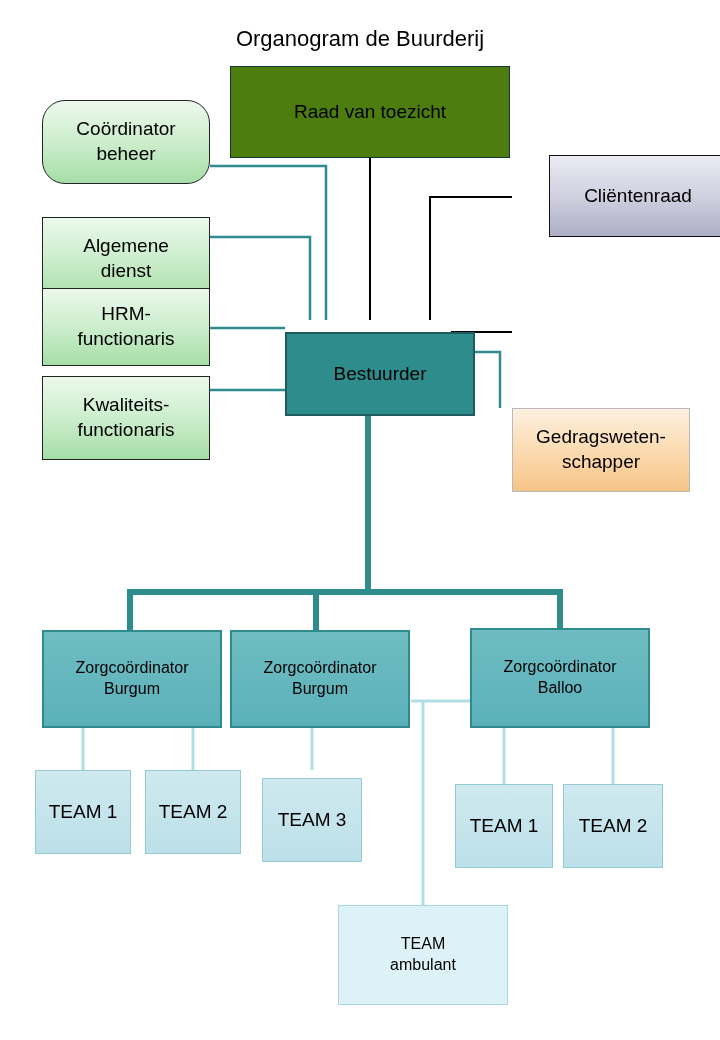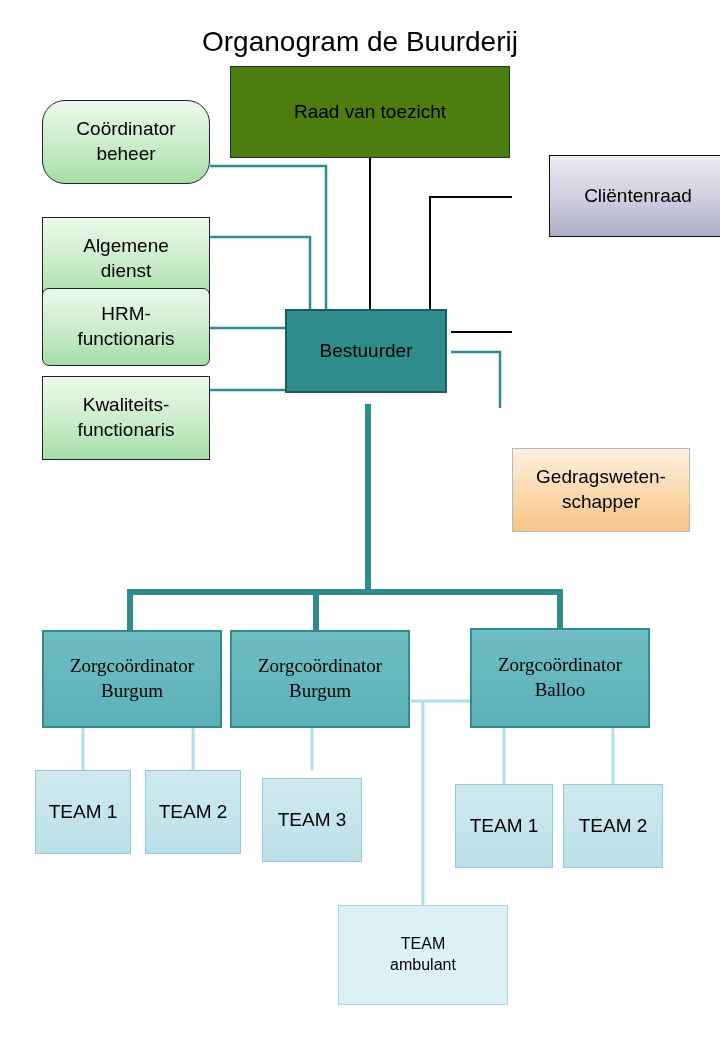--- a/index.html
+++ b/index.html
@@ -10,35 +10,35 @@
     font-family:"Liberation Sans", sans-serif;
     overflow:hidden;
   }
   #wires{position:absolute;left:0;top:0;width:720px;height:1040px;pointer-events:none;}
   .c-teal{stroke:#2e8c8e;stroke-width:2.5;fill:none;}
   .c-black{stroke:#000000;stroke-width:2;fill:none;}
   .c-thick{stroke:#2f8c8d;stroke-width:6;fill:none;}
   .c-light{stroke:#b2dde4;stroke-width:3;fill:none;}
   .page-title{
     position:absolute;left:0;right:0;top:26px;
-    text-align:center;font-size:28px;color:#000;
+    text-align:center;font-size:22px;color:#000;
   }
   .node{
     position:absolute;
     display:flex;align-items:center;justify-content:center;
     text-align:center;white-space:pre-line;
     font-size:19px;line-height:1.3;color:#000;
     box-sizing:border-box;
   }
   .dark-teal{background:#4d7c0f;border:1px solid #12383a;}
   .green{background:linear-gradient(to bottom,#ecf9ec 0%,#c9ecc9 55%,#a5dea7 100%);border:1px solid #222;}
   .teal{background:#2f8c8d;border:2px solid #1d5c5e;}
   .lavender{background:linear-gradient(to bottom,#ececf4 0%,#cdcdde 55%,#adadc6 100%);border:1px solid #111;margin-left:37px;}
   .orange{background:linear-gradient(to bottom,#fdf0e0 0%,#fbd9ad 55%,#f6c488 100%);border:1px solid #b9b9b9;}
-  .mid-teal{background:linear-gradient(to bottom,#6fbcc3 0%,#5bb1b9 100%);border:2px solid #2f8c8d;font-size:19px;font-family:Liberation Serif, serif;}
+  .mid-teal{background:linear-gradient(to bottom,#6fbcc3 0%,#5bb1b9 100%);border:2px solid #2f8c8d;font-size:16px;}
   .light-blue{background:linear-gradient(to bottom,#cfe9ef 0%,#bce0e9 100%);border:1.5px solid #93cbd7;}
   .lighter-blue{background:#ddf2f7;border:1.5px solid #a5d8e3;font-size:16px;}
 </style>
 </head>
 <body>
 
 <div id="canvas">
 
   <svg id="wires" viewBox="0 0 720 1040">
 
@@ -69,29 +69,29 @@
   </svg>
 
   <div class="page-title">Organogram de Buurderij</div>
 
   <div class="node dark-teal" style="left:230px;top:66px;width:280px;height:92px;">Raad van toezicht</div>
 
   <div class="node green" style="left:42px;top:100px;width:168px;height:84px;border-radius:23px;">Coördinator
 beheer</div>
   <div class="node green" style="left:42px;top:194px;width:168px;height:84px;margin-top:23px;">Algemene
 dienst</div>
-  <div class="node green" style="left:42px;top:288px;width:168px;height:78px;border-radius:7px;">HRM-
+  <div class="node green" style="left:42px;top:288px;width:168px;height:78px;">HRM-
 functionaris</div>
   <div class="node green" style="left:42px;top:376px;width:168px;height:84px;">Kwaliteits-
 functionaris</div>
 
-  <div class="node teal" style="left:285px;top:309px;width:162px;height:84px;">Bestuurder</div>
+  <div class="node teal" style="left:285px;top:332px;width:190px;height:84px;">Bestuurder</div>
 
   <div class="node lavender" style="left:512px;top:155px;width:178px;height:82px;">Cliëntenraad</div>
-  <div class="node orange" style="left:512px;top:408px;width:178px;height:84px;margin-top:40px;">Gedragsweten-
+  <div class="node orange" style="left:512px;top:408px;width:178px;height:84px;">Gedragsweten-
 schapper</div>
 
   <div class="node mid-teal" style="left:42px;top:630px;width:180px;height:98px;">Zorgcoördinator
 Burgum</div>
   <div class="node mid-teal" style="left:230px;top:630px;width:180px;height:98px;">Zorgcoördinator
 Burgum</div>
   <div class="node mid-teal" style="left:470px;top:628px;width:180px;height:100px;">Zorgcoördinator
 Balloo</div>
 
   <div class="node light-blue" style="left:35px;top:770px;width:96px;height:84px;">TEAM 1</div>

